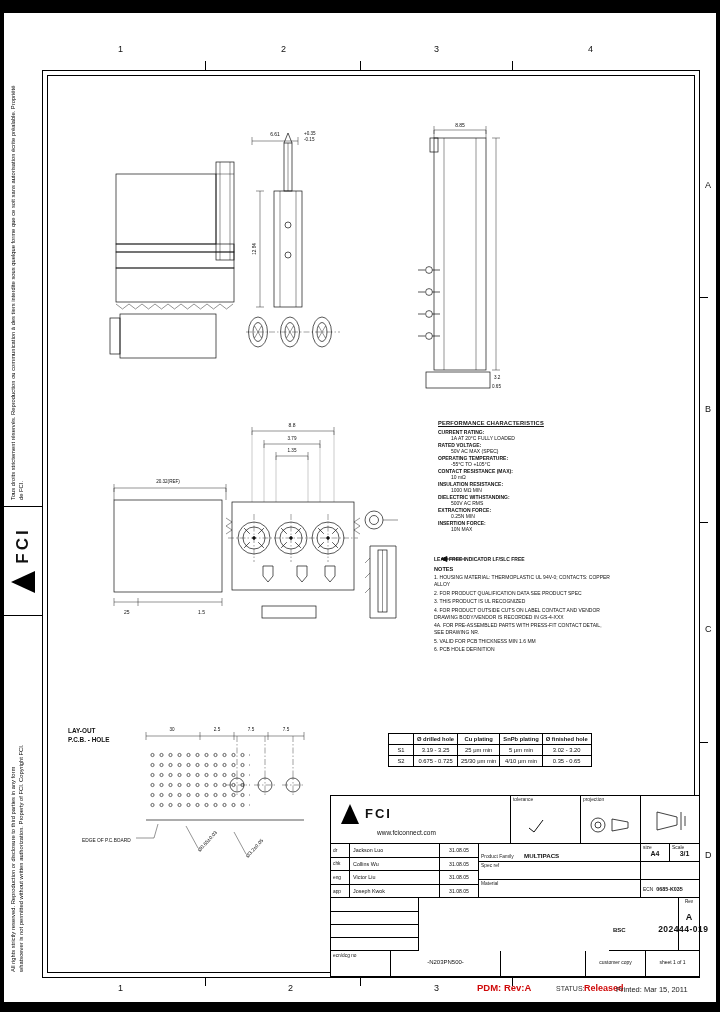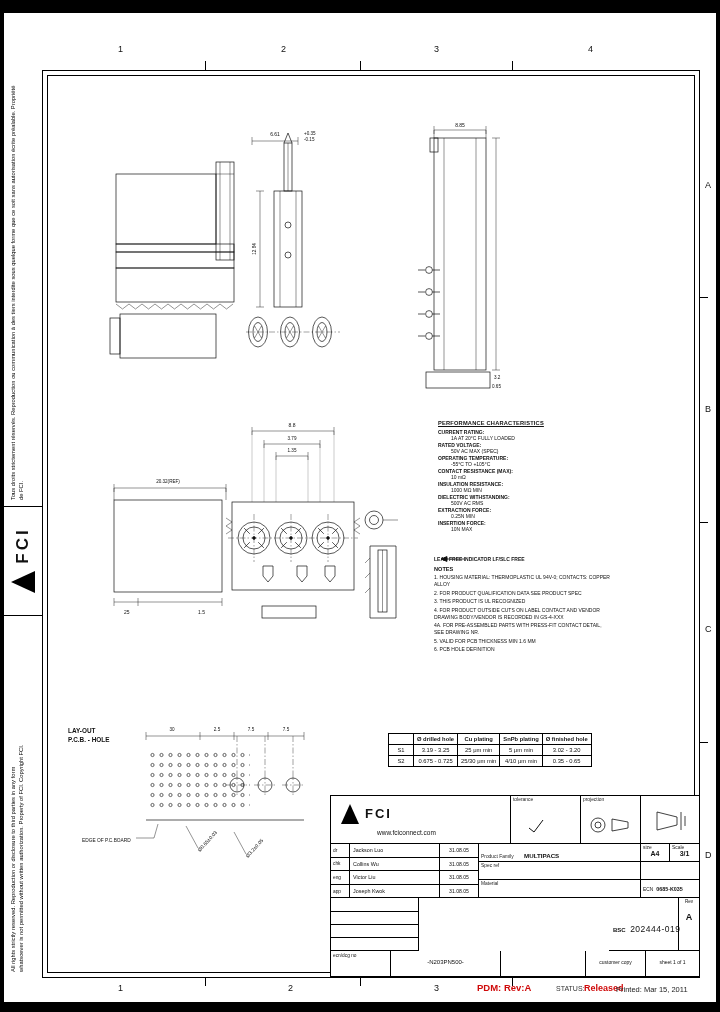--- a/index.html
+++ b/index.html
@@ -59,21 +59,21 @@
   .ap-name{flex:1;font-size:5.4px;padding-left:3px;}
   .ap-date{width:38px;border-left:0.8px solid #000;font-size:5.1px;text-align:center;align-self:stretch;display:flex;align-items:center;justify-content:center;}
   .fam-row{height:18px;border-bottom:0.8px solid #000;box-sizing:border-box;}
   .fam-row:last-child{border-bottom:none;}
   .fam-val{font-size:6.2px;font-weight:bold;padding-left:6px;}
   .sv{font-size:7px;font-weight:bold;text-align:center;display:block;}
   .tb-title{position:absolute;left:0;right:0;top:50%;transform:translateY(-50%);
             text-align:center;font-size:9px;font-weight:600;letter-spacing:0.4px;}
   .num-main{position:absolute;left:4px;top:20px;white-space:nowrap;}
   .num-pre{font-size:6px;font-weight:bold;}
-  .num-val{font-size:8.5px;font-weight:normal;letter-spacing:0.5px;}
+  .num-val{font-size:8.5px;font-weight:bold;letter-spacing:0.5px;margin-left:28px;}
   .rev-strip{position:absolute;right:0;top:0;bottom:0;width:20px;border-left:0.9px solid #000;text-align:center;}
   .rev-lbl{font-size:4.6px;display:block;margin-top:1px;}
   .rev-val{font-size:9px;font-weight:bold;display:block;margin-top:8px;}
   .b4-txt{font-size:5px;display:block;text-align:center;margin-top:8px;}
   .b4-lab{font-size:4.8px;display:block;padding:2px 0 0 2px;text-align:left;}
   .rline{position:absolute;left:0;width:100%;height:0;border-top:0.8px solid #000;}
 
   svg{position:absolute;overflow:visible;}
   .ln{stroke:#111;stroke-width:0.7;fill:none;}
   .lnt{stroke:#111;stroke-width:0.45;fill:none;}

